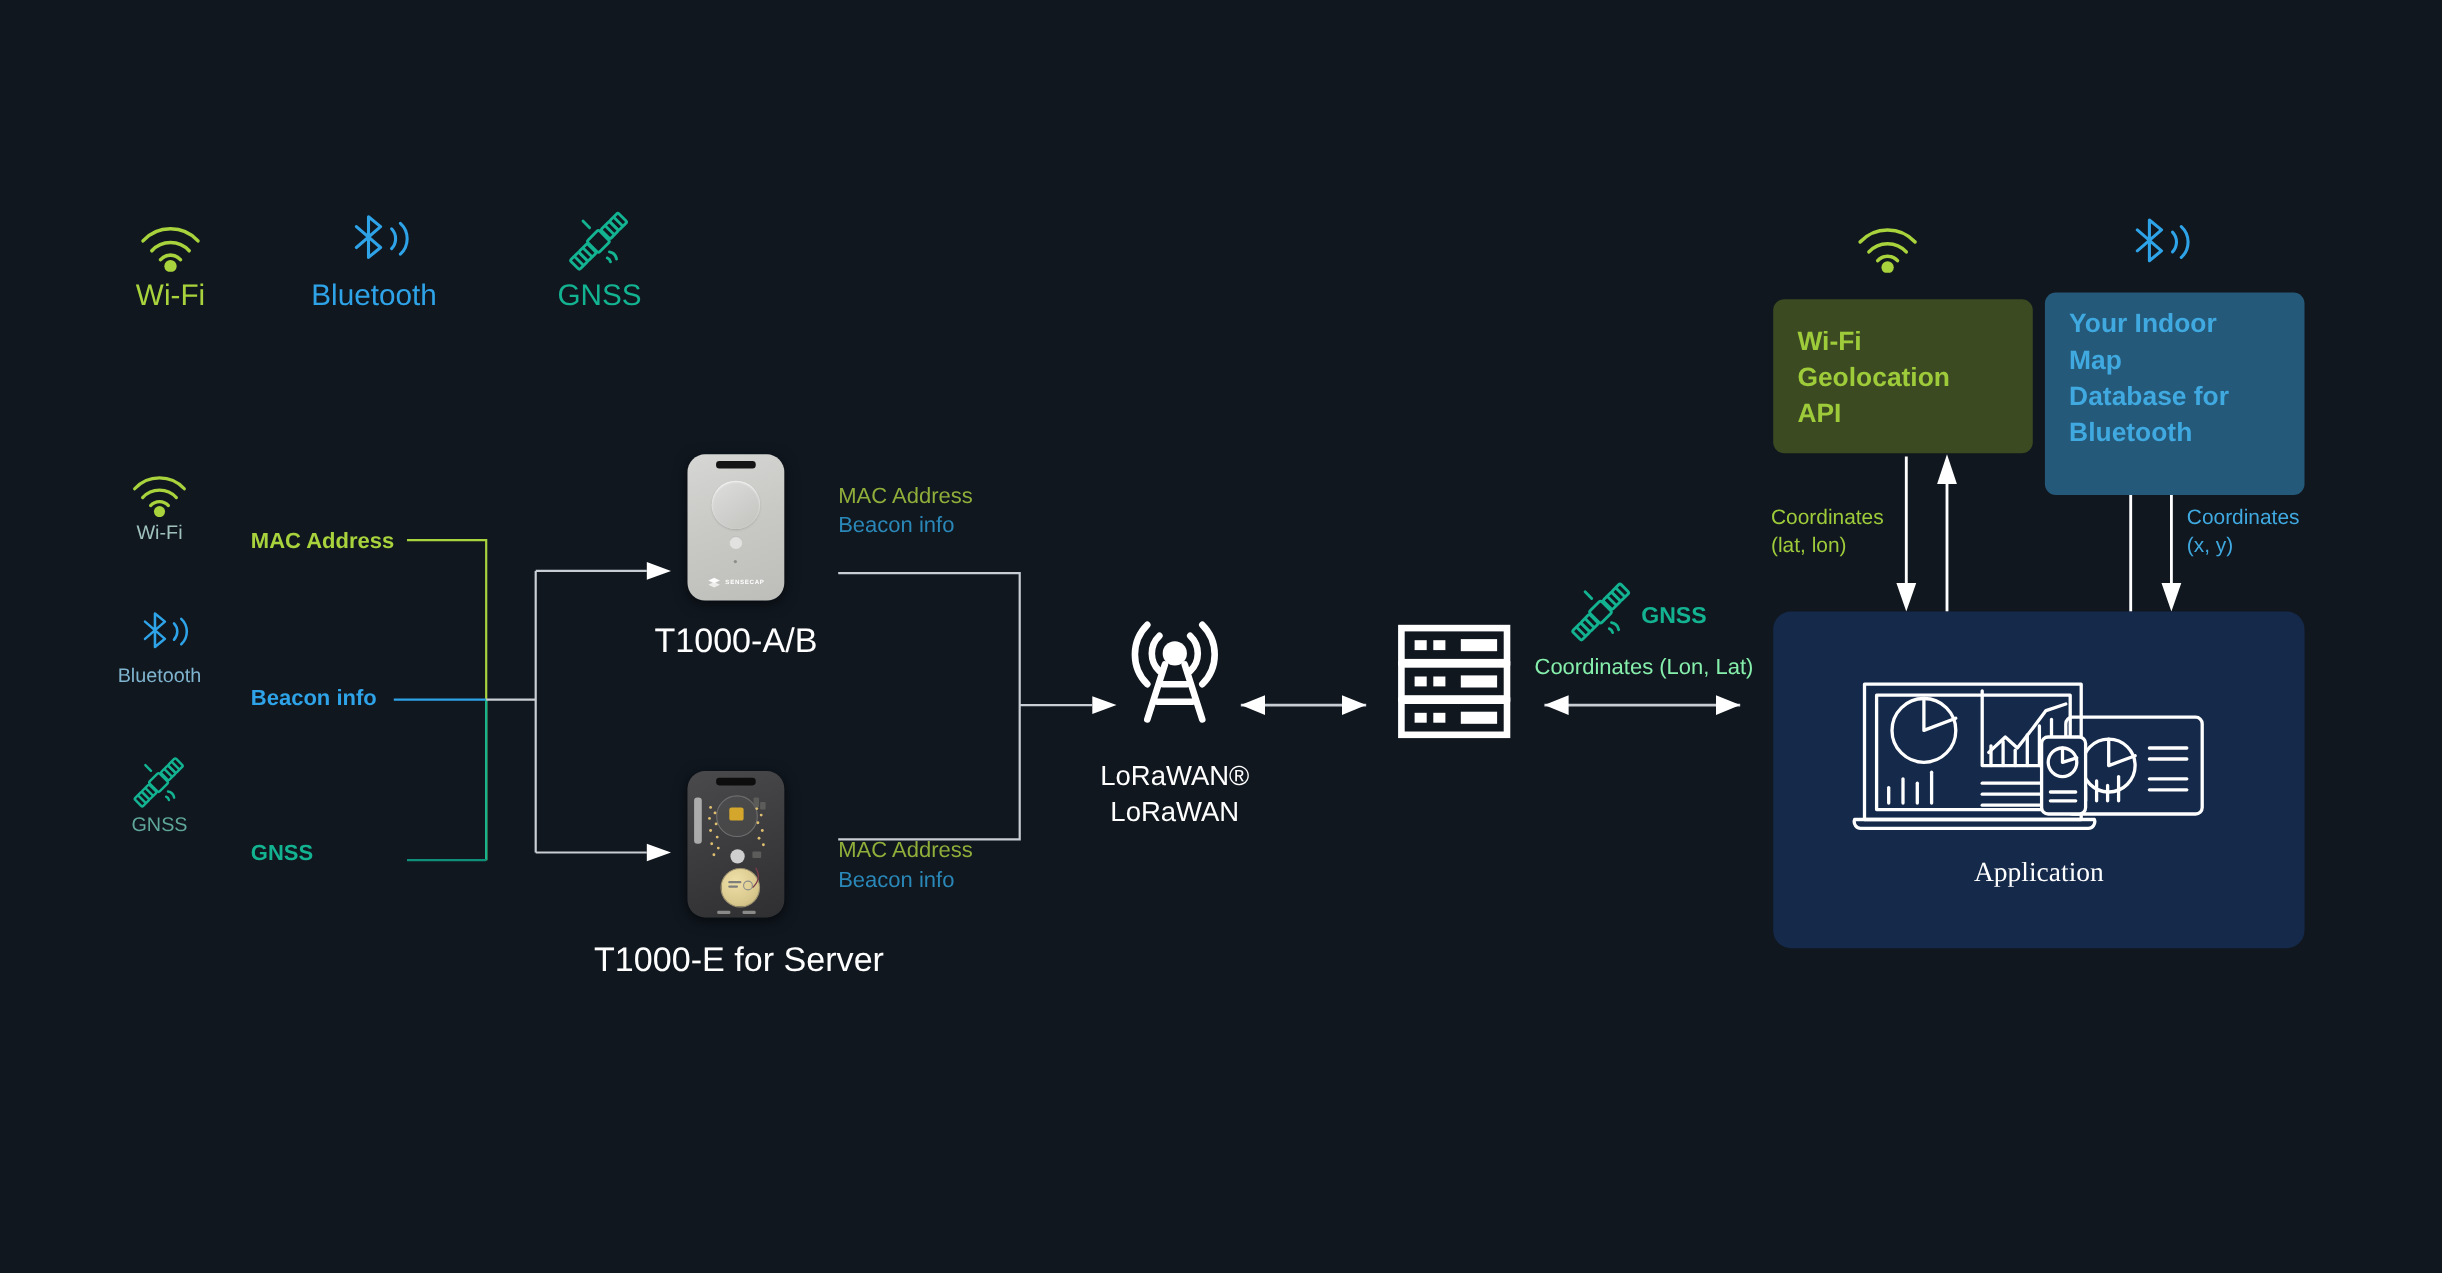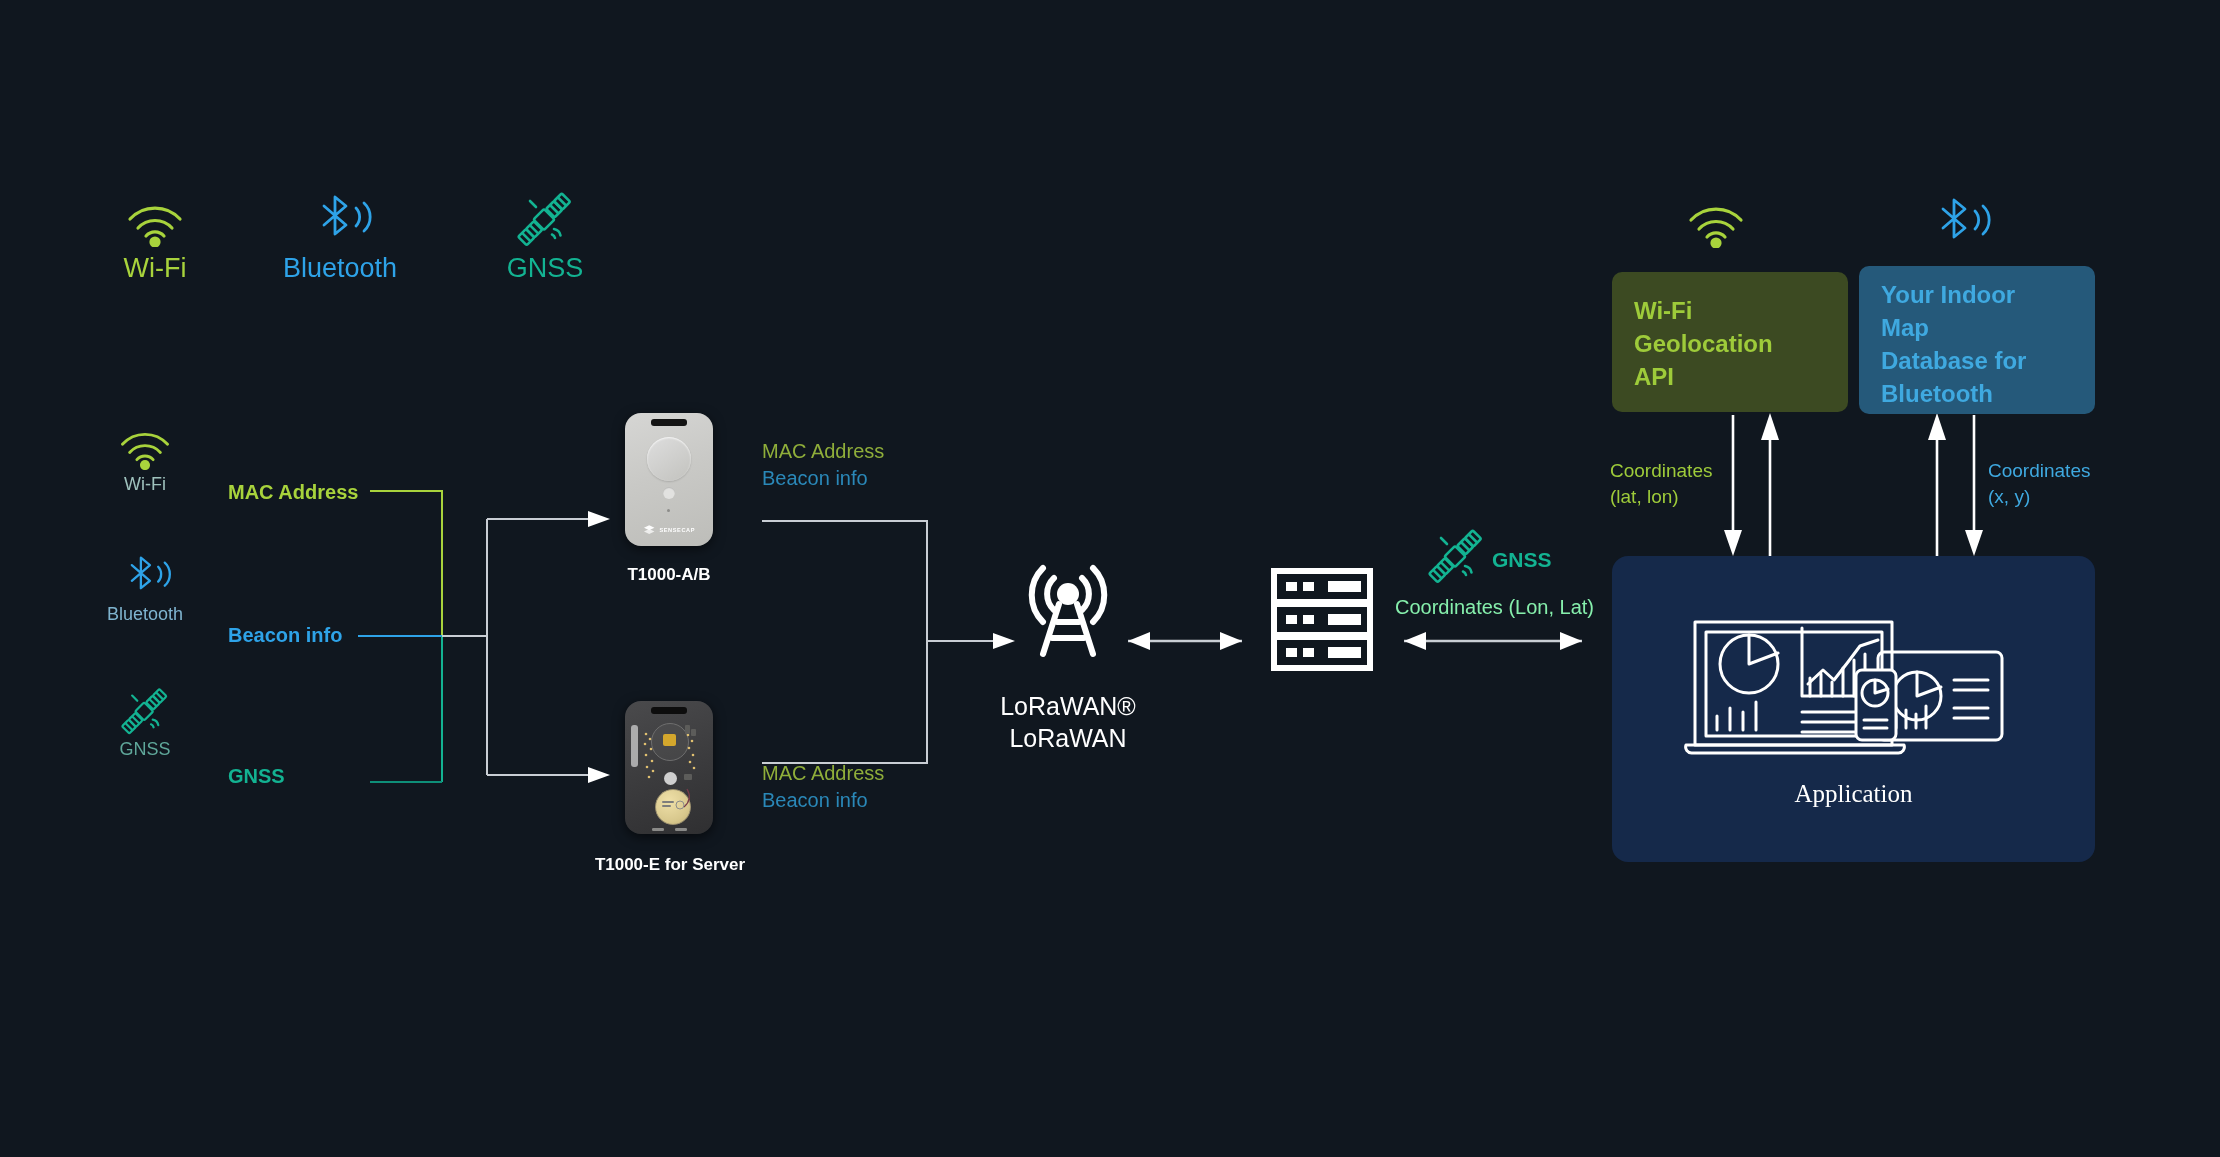--- a/index.html
+++ b/index.html
@@ -27,21 +27,21 @@
 
   
   .techsm{position:absolute;text-align:center;width:120px;}
   .techsm .lbl{font-size:18px;margin-top:4px;white-space:nowrap;}
   .techsm .ico{height:52px;display:flex;align-items:flex-end;justify-content:center;}
 
   
   .datalbl{position:absolute;font-size:20px;font-weight:bold;white-space:nowrap;}
 
   
-  .devlabel{position:absolute;font-size:17px;font-weight:bold;color:#fff;white-space:nowrap;text-align:center;}
+  .devlabel{position:absolute;font-size:31px;font-weight:normal;color:#fff;white-space:nowrap;text-align:center;}
   .devinfo{position:absolute;font-size:20px;line-height:27px;white-space:nowrap;}
 
   
   .nodelabel{position:absolute;font-size:25px;color:#ffffff;text-align:center;line-height:32px;}
 
   
   .rbox{position:absolute;border-radius:10px;box-sizing:border-box;}
   .rbox .txt{position:absolute;font-size:24px;font-weight:bold;line-height:33px;}
 
   .coordlbl{position:absolute;font-size:19px;line-height:26px;white-space:nowrap;}
@@ -370,21 +370,21 @@
   <div class="abs" style="left:1925px;top:192px;">
     <svg width="68" height="58" viewBox="0 0 68 58">
       <g fill="none" stroke="#2ea3e8" stroke-width="2.8" stroke-linecap="round" stroke-linejoin="round">
         <path d="M18 17 L40 36 L29 45 L29 8 L40 17 L18 36"></path>
         <path d="M50 19 A13 13 0 0 1 50 37"></path>
         <path d="M58 14 A19 19 0 0 1 58 42"></path>
       </g>
     </svg>
   </div>
 
-  <div class="rbox" style="left:1859px;top:266px;width:236px;height:148px;background:#25597a;">
+  <div class="rbox" style="left:1859px;top:266px;width:236px;height:184px;background:#25597a;">
     <div class="txt" style="left:22px;top:12px;color:#3fa9e0;">
       <div>Your Indoor</div>
       <div>Map</div>
       <div>Database for</div>
       <div>Bluetooth</div>
     </div>
   </div>
 
   <div class="coordlbl" style="left:1610px;top:458px;color:#9ecb3a;">
     <div>Coordinates</div>

